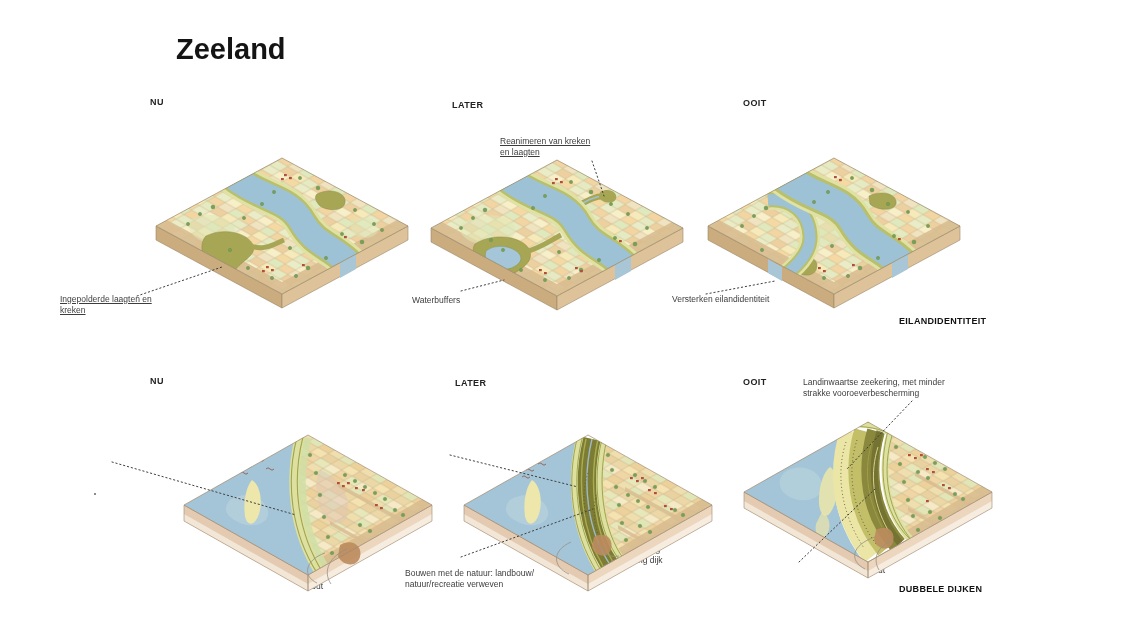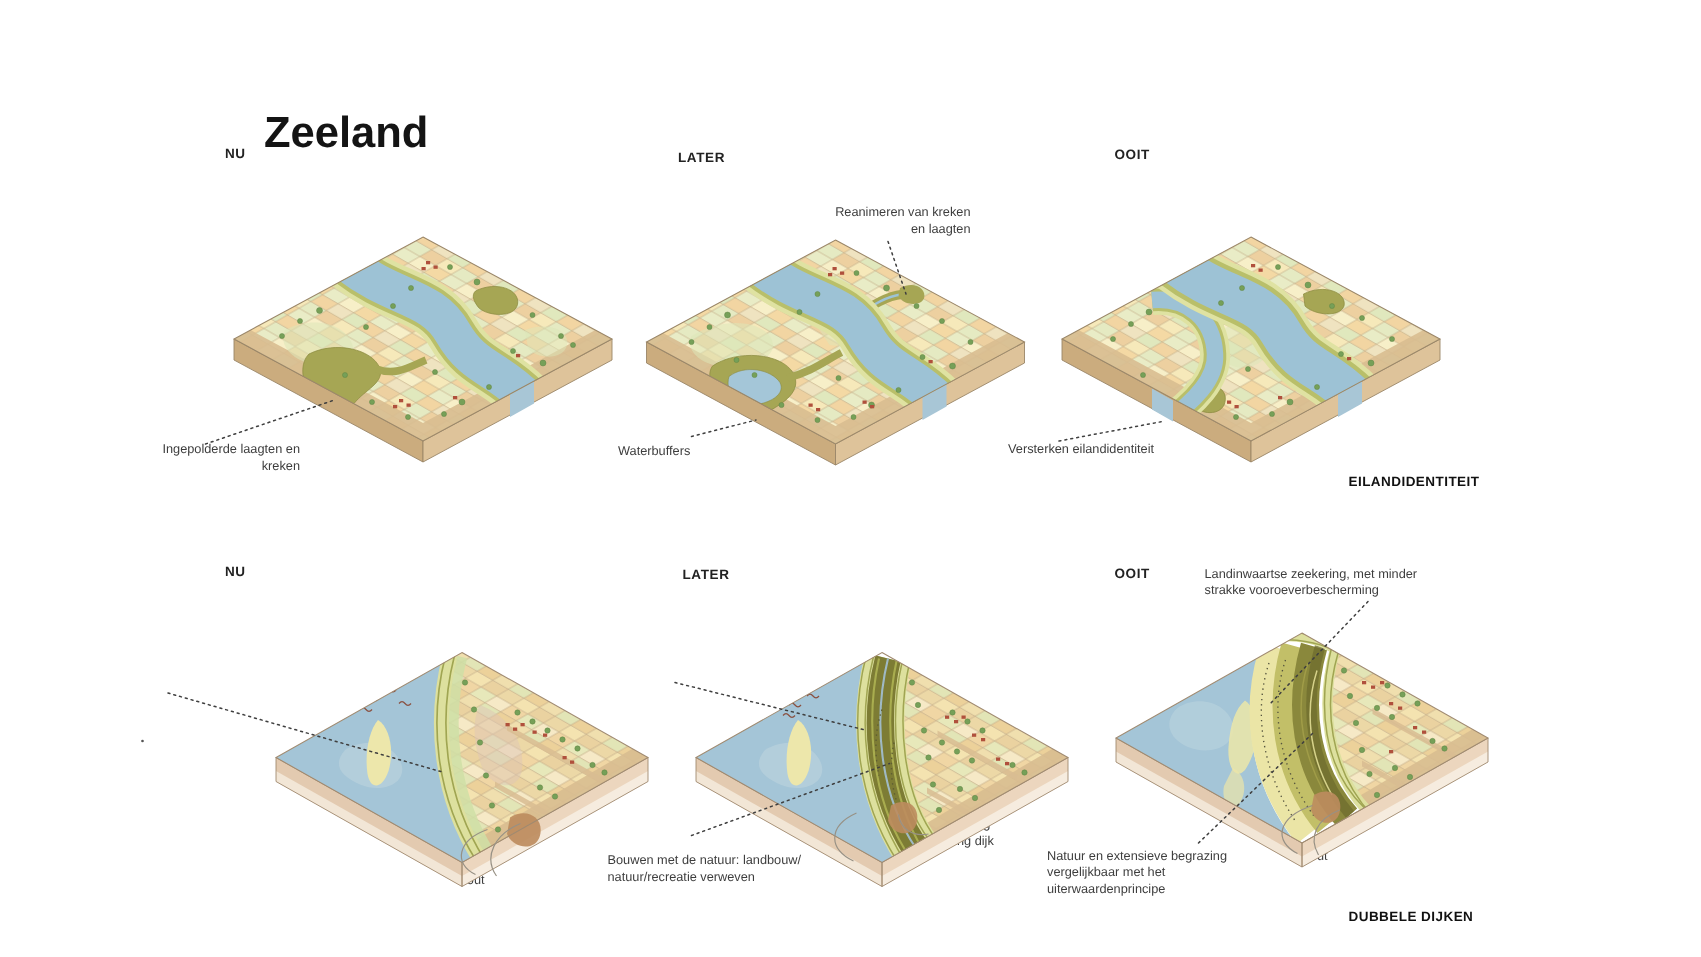--- a/index.html
+++ b/index.html
@@ -1,22 +1,22 @@
 <!DOCTYPE html>
 <html><head>
 <meta charset="utf-8">
 <style>
   html,body{margin:0;padding:0;background:#ffffff;}
   .stage{position:relative;width:1134px;height:638px;background:#ffffff;overflow:hidden;
          font-family:"Liberation Sans",sans-serif;color:#3d3d3d;}
-  .title{position:absolute;font-size:29px;font-weight:bold;color:#141414;letter-spacing:0px;margin-top:40px;}
+  .title{position:absolute;font-size:29px;font-weight:bold;color:#141414;letter-spacing:0px;}
   .phase{position:absolute;font-size:9px;font-weight:bold;color:#222;letter-spacing:.4px;}
   .cat{position:absolute;font-size:9px;font-weight:bold;color:#111;letter-spacing:.3px;margin-left:22px;}
   .ann{position:absolute;font-size:8.5px;line-height:11px;color:#3d3d3d;}
-  .ann.r{text-align:right;}
+  .ann.r{text-align:left;text-decoration:underline;}
   .maplabel{position:absolute;font-size:8.5px;color:#3d3d3d;}
   .diagram{position:absolute;}
   svg{display:block;}
 </style>
 </head>
 <body>
 
 <div class="stage">
 
   <svg width="0" height="0" style="position:absolute">
@@ -83,26 +83,21 @@
     <div>strakke vooroeverbescherming</div>
   </div>
   <div class="ann" style="left:405px;top:568px;width:170px">
     <div>Bouwen met de natuur: landbouw/</div>
     <div>natuur/recreatie verweven</div>
   </div>
   <div class="ann" style="left:620px;top:544px;width:80px">
     <div>Verlegging</div>
     <div>richting dijk</div>
   </div>
-  <div class="ann" style="left:698px;top:565px;width:160px">
-    <div>Natuur en extensieve begrazing</div>
-    <div>vergelijkbaar met het</div>
-    <div>uiterwaardenprincipe</div>
-  </div>
-  <div class="cat" style="left:877px;top:606px">DUBBELE DIJKEN</div>
+  <div class="cat" style="left:877px;top:584px">DUBBELE DIJKEN</div>
 
   <div class="maplabel" style="left:317px;top:485px">Brak</div>
   <div class="maplabel" style="left:306px;top:581px">Zout</div>
   <div class="maplabel" style="left:573px;top:570px">Zout</div>
   <div class="maplabel" style="left:868px;top:565px">Zout</div>
 
   <svg class="diagram" style="left:150px;top:150px" width="265" height="170" viewBox="0 0 265 170">
     <polygon points="6,76 132,144 132,158 6,90" fill="#cbac7e" stroke="#9a8668" stroke-width="0.6"></polygon>
     <polygon points="132,144 258,76 258,90 132,158" fill="#dec39a" stroke="#9a8668" stroke-width="0.6"></polygon>
     <polygon points="190,113 206,104 206,119 190,128" fill="#a8c6d6"></polygon>

